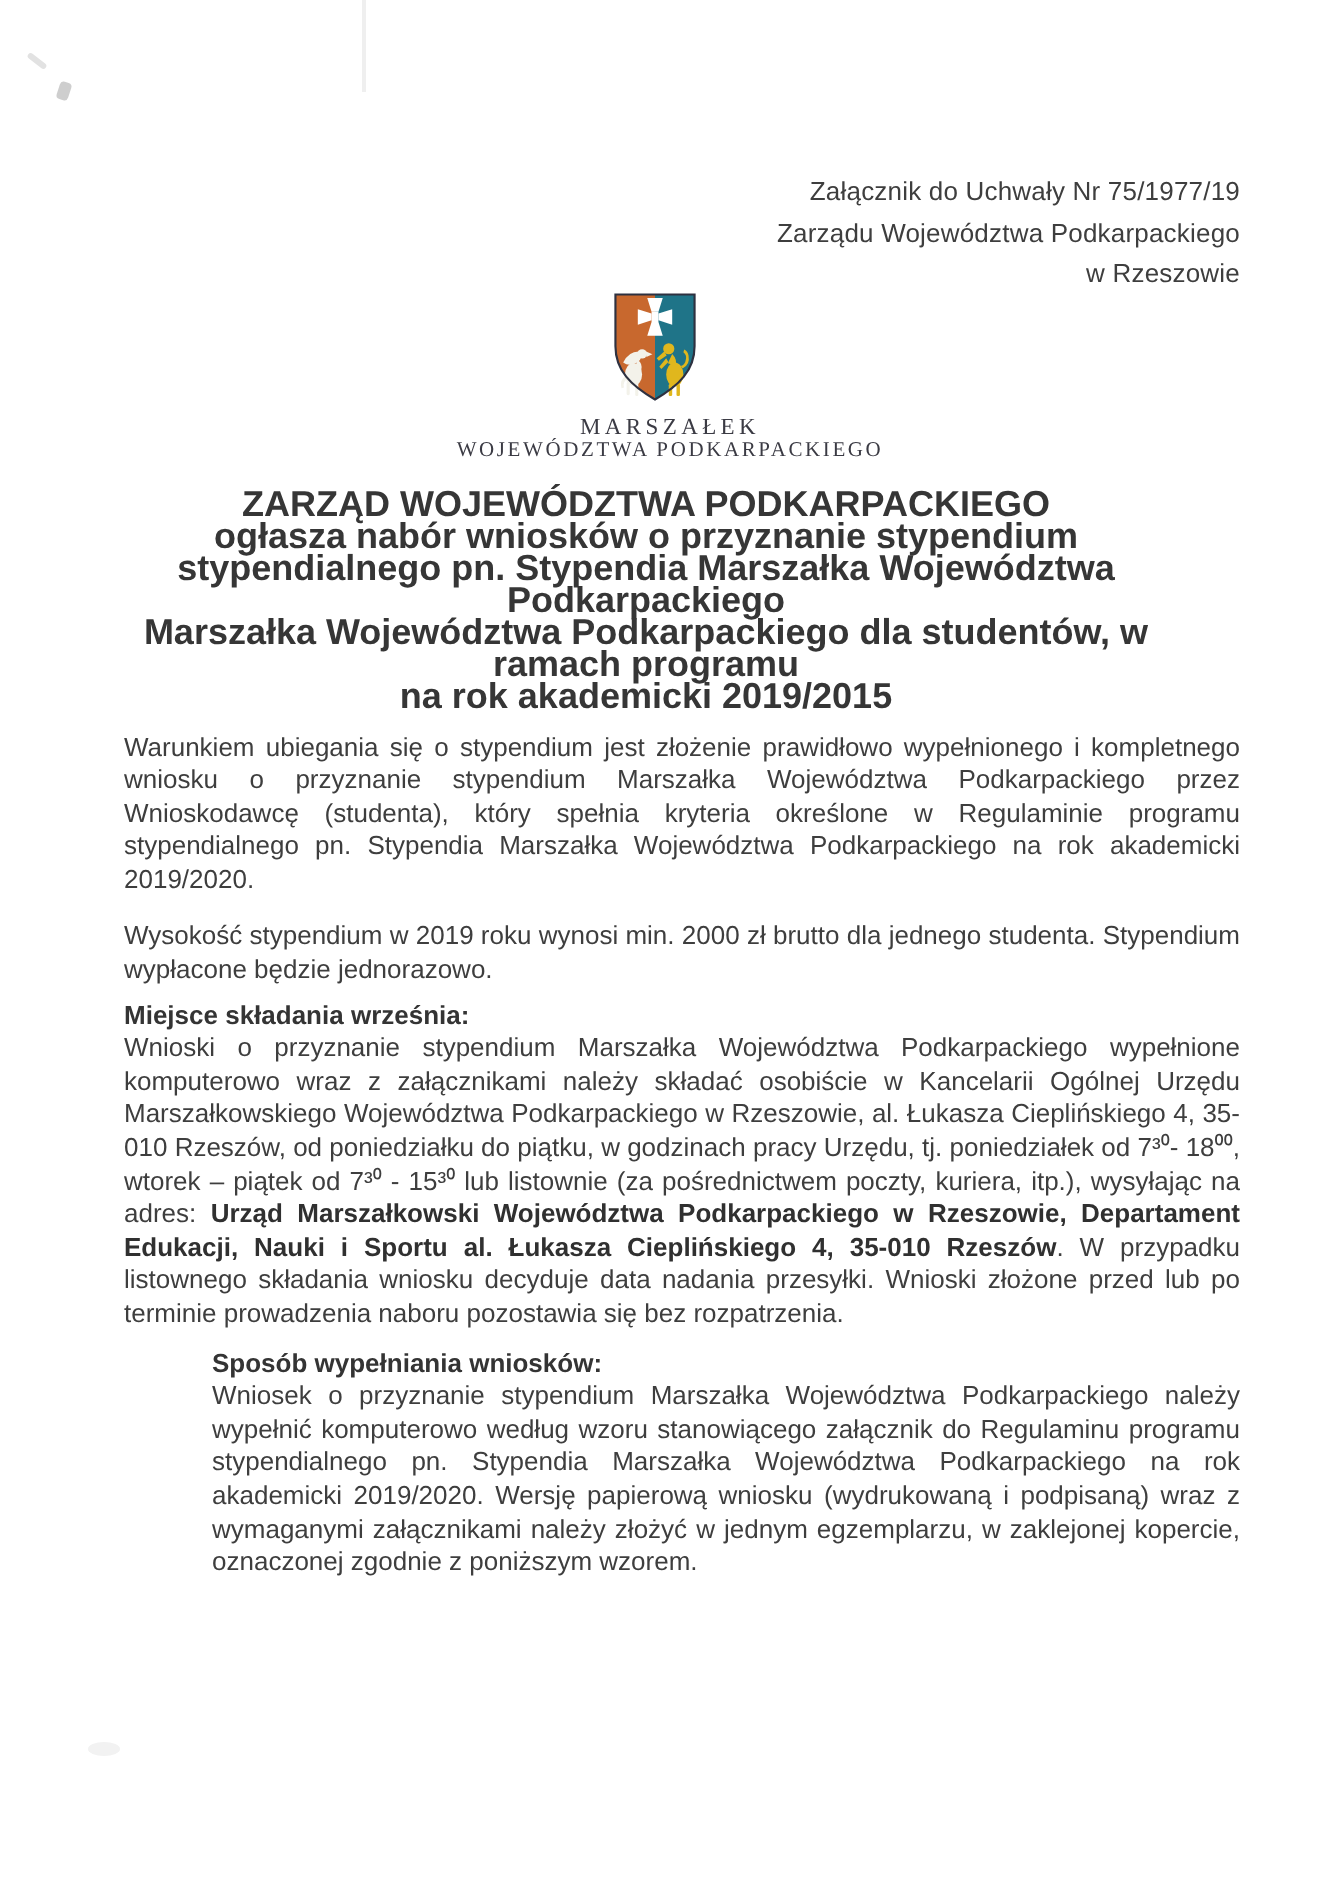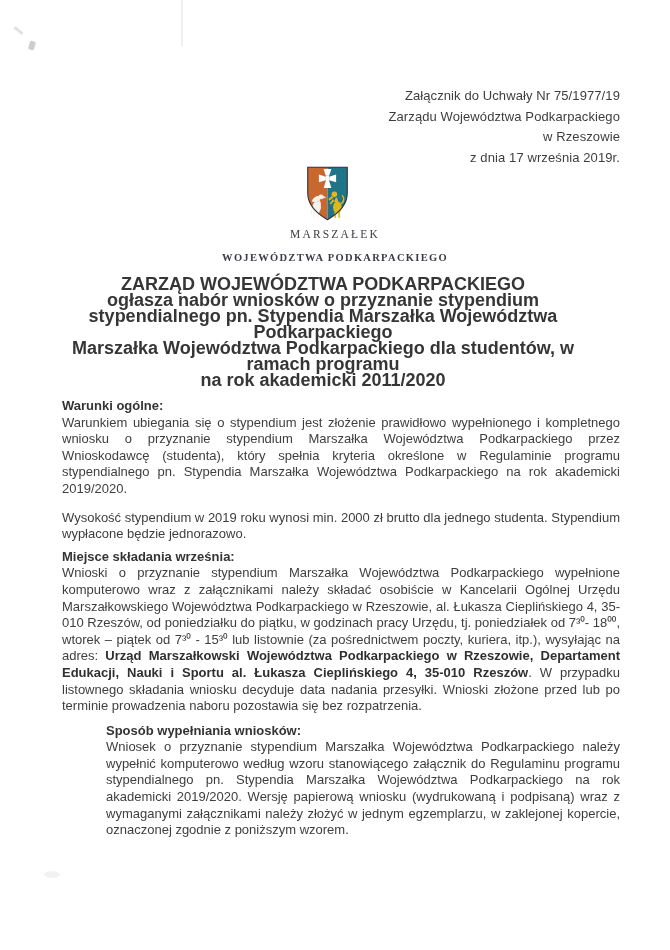--- a/index.html
+++ b/index.html
@@ -13,21 +13,21 @@
   .art-tl1{left:13px;top:29px;width:11px;height:3px;background:#e2e2e2;border-radius:2px;transform:rotate(38deg);}
   .art-tl2{left:29px;top:41px;width:6px;height:9px;background:#b9b9b9;border-radius:2px;opacity:.7;transform:rotate(18deg);}
   .art-bl{left:44px;top:871px;width:16px;height:7px;background:#f2f2f2;border-radius:50%;}
 
   .ref{font-size:13px;line-height:20.5px;text-align:right;letter-spacing:.1px;}
 
   .emblem{margin-top:-3px;text-align:center;}
   .shield{display:block;margin:0 auto;transform:translateX(-14px);}
   .cap1{margin-top:6px;font-family:"Liberation Serif", serif;font-weight:normal;font-size:11.5px;
         letter-spacing:2.2px;color:#3b3b44;transform:translateX(-6px);}
-  .cap2{margin-top:12px;font-family:"Liberation Serif", serif;font-weight:bold;font-size:10.5px;
+  .cap2{margin-top:0;font-family:"Liberation Serif", serif;font-weight:normal;font-size:10.5px;
         letter-spacing:1.3px;color:#3b3b44;transform:translateX(-6px);}
 
   .title{margin-top:13px;text-align:center;font-weight:bold;font-size:18px;line-height:16px;
          color:#363636;transform:translateX(-18px);}
 
   .sec-h{font-weight:bold;color:#343434;}
   p{margin:0;font-size:13px;line-height:16.6px;text-align:justify;}
   .m-warunki{margin-top:10px;}
   .m-wysokosc{margin-top:12px;}
   .m-termin{margin-top:10px;}
@@ -45,21 +45,20 @@
   <div class="artifact art-tl1"></div>
   <div class="artifact art-tl2"></div>
   <div class="artifact art-bl"></div>
 
   <div class="content">
 
     <div class="ref">
       <div>Załącznik do Uchwały Nr 75/1977/19</div>
       <div>Zarządu Województwa Podkarpackiego</div>
       <div>w Rzeszowie</div>
-      <div>z dnia 17 września 2019r.</div>
     </div>
 
     <div class="emblem">
       <svg class="shield" width="43" height="57" viewBox="0 0 100 130">
         <path d="M4,4 H50 V126 C22,110 4,92 4,64 Z" fill="#c8682e"></path>
         <path d="M50,4 H96 V64 C96,92 78,110 50,126 Z" fill="#1f7488"></path>
         <g fill="#ffffff">
           <path d="M41,8 L59,8 L54,24 L46,24 Z"></path>
           <path d="M46,36 L54,36 L59,52 L41,52 Z"></path>
           <path d="M30,21 L30,39 L46,34 L46,26 Z"></path>
@@ -90,25 +89,24 @@
       </svg>
       <div class="cap1">MARSZAŁEK</div>
       <div class="cap2">WOJEWÓDZTWA PODKARPACKIEGO</div>
     </div>
 
     <div class="title">
       <div>ZARZĄD WOJEWÓDZTWA PODKARPACKIEGO</div>
       <div>ogłasza nabór wniosków o przyznanie stypendium</div>
       <div>stypendialnego pn. Stypendia Marszałka Województwa Podkarpackiego</div>
       <div>Marszałka Województwa Podkarpackiego dla studentów, w ramach programu</div>
-      <div>na rok akademicki 2011/2020</div>
+      <div>na rok akademicki 2019/2015</div>
     </div>
 
     <div class="sec m-warunki">
-      <p class="sec-h">Warunki ogólne:</p>
       <p>Warunkiem ubiegania się o stypendium jest złożenie prawidłowo wypełnionego i kompletnego wniosku o przyznanie stypendium Marszałka Województwa Podkarpackiego przez Wnioskodawcę (studenta), który spełnia kryteria określone w Regulaminie programu stypendialnego pn. Stypendia Marszałka Województwa Podkarpackiego na rok akademicki 2019/2020.</p>
     </div>
 
     <div class="sec m-wysokosc">
       <p>Wysokość stypendium w 2019 roku wynosi min. 2000 zł brutto dla jednego studenta. Stypendium wypłacone będzie jednorazowo.</p>
     </div>
 
 
     <div class="sec m-miejsce">
       <p class="sec-h">Miejsce składania września:</p>

